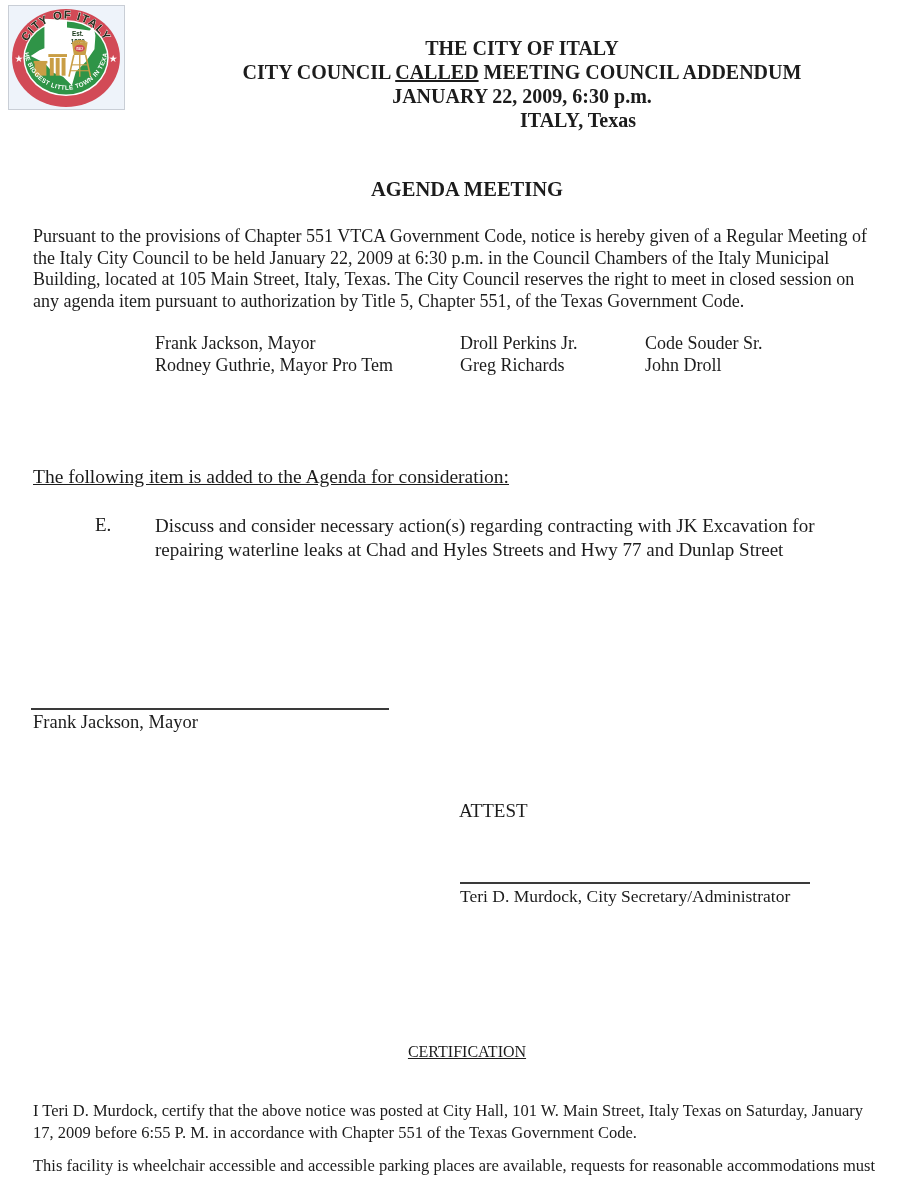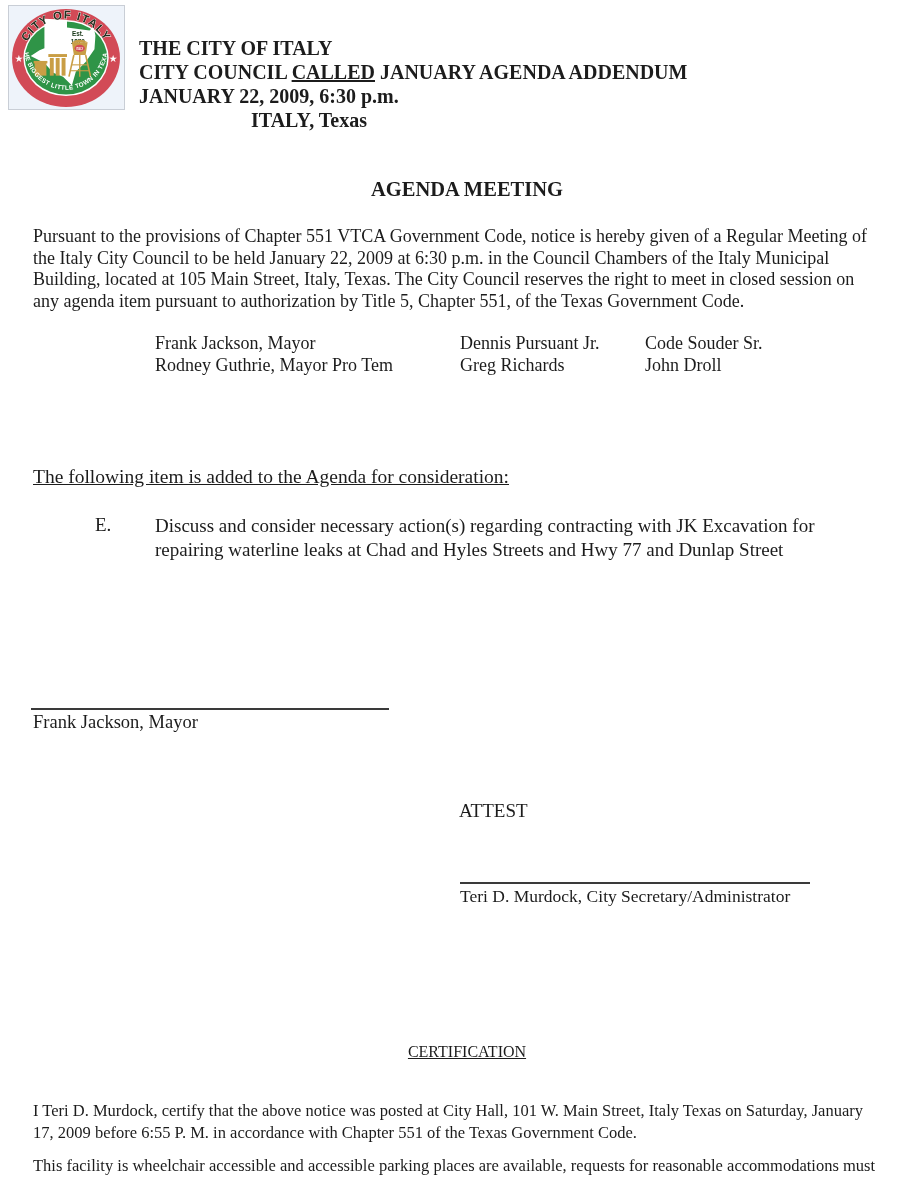--- a/index.html
+++ b/index.html
@@ -10,21 +10,21 @@
     background:#ffffff;
     font-family:"Liberation Serif","DejaVu Serif",serif;
     color:#1c1c1c;
     overflow:hidden;
   }
   .abs{position:absolute;}
   .line{white-space:pre-wrap;}
 
   .logo-box{left:8px;top:5px;width:117px;height:105px;border:1px solid #c9ced6;box-sizing:border-box;}
 
-  .hdr{left:139px;top:36px;width:766px;
+  .hdr{left:139px;top:36px;width:766px;text-align:center;
        font-size:20px;line-height:24px;font-weight:bold;}
   .hdr .u{text-decoration:underline;}
   .hdr-line4{margin-left:112px;}
 
   .section-title{left:33px;top:178px;width:868px;text-align:center;
        font-size:20.5px;font-weight:bold;}
 
   .notice{left:33px;top:226px;width:880px;font-size:18px;line-height:21.5px;}
 
   .council{left:155px;top:332px;display:flex;font-size:18px;line-height:22px;}
@@ -99,41 +99,41 @@
         <textPath href="#arcTop" startOffset="50%" text-anchor="middle">CITY OF ITALY</textPath>
       </text>
       <text font-family="Liberation Sans, sans-serif" font-size="6.4" font-weight="bold" fill="#ffffff" letter-spacing="0.4">
         <textPath href="#arcBottom" startOffset="50%" text-anchor="middle">THE BIGGEST LITTLE TOWN IN TEXAS</textPath>
       </text>
     </svg>
   </div>
 
   <div class="abs hdr">
     <div>THE CITY OF ITALY</div>
-    <div><span>CITY COUNCIL </span><span class="u">CALLED</span><span> JANUARY AGENDA ADDENDUM</span></div>
+    <div><span>CITY COUNCIL </span><span class="u">CALLED</span><span> MEETING COUNCIL ADDENDUM</span></div>
     <div>JANUARY 22, 2009, 6:30 p.m.</div>
     <div class="hdr-line4">ITALY, Texas</div>
   </div>
 
   <div class="abs section-title">AGENDA MEETING</div>
 
   <div class="abs notice">
     <div class="line">Pursuant to the provisions of Chapter 551 VTCA Government Code, notice is hereby given of a Regular Meeting of</div>
     <div class="line">the Italy City Council to be held January 22, 2009 at 6:30 p.m. in the Council Chambers of the Italy Municipal</div>
     <div class="line">Building, located at 105 Main Street, Italy, Texas. The City Council reserves the right to meet in closed session on</div>
     <div class="line">any agenda item pursuant to authorization by Title 5, Chapter 551, of the Texas Government Code.</div>
   </div>
 
   <div class="abs council">
     <div class="c1">
       <div>Frank Jackson, Mayor</div>
       <div>Rodney Guthrie, Mayor Pro Tem</div>
     </div>
     <div class="c2">
-      <div>Dennis Pursuant Jr.</div>
+      <div>Droll Perkins Jr.</div>
       <div>Greg Richards</div>
     </div>
     <div class="c3">
       <div>Code Souder Sr.</div>
       <div>John Droll</div>
     </div>
   </div>
 
   <div class="abs added-heading">The following item is added to the Agenda for consideration:</div>
 

